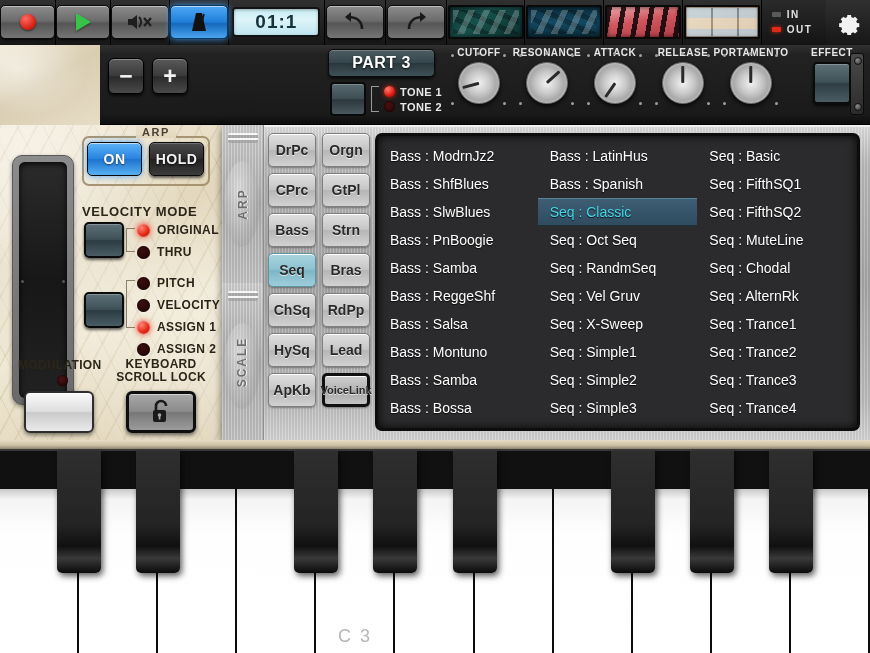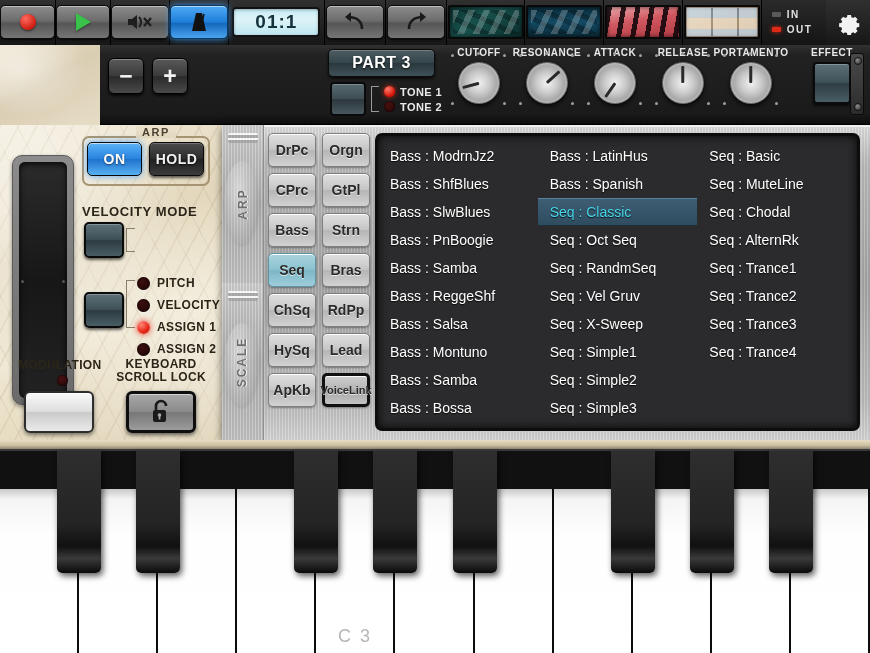--- a/index.html
+++ b/index.html
@@ -563,20 +563,30 @@
   </div>
 
   <div class="arp-group"></div>
   <div class="arp-title">ARP</div>
   <div class="arp-btn arp-on">ON</div>
   <div class="arp-btn arp-hold">HOLD</div>
 
   <div class="vm-title">VELOCITY MODE</div>
   <div class="mode-sw" style="left:84px;top:222px"></div>
   <div class="brace" style="left:126px;top:228px;width:9px;height:24px"></div>
+  <div class="led-list" id="velmodes" style="left:137px;top:219px">
+      <div class="led-item">
+        <div class="led on"></div>
+        <div class="led-lab">ORIGINAL</div>
+      </div>
+      <div class="led-item">
+        <div class="led"></div>
+        <div class="led-lab">THRU</div>
+      </div>
+    </div>
 
   <div class="mode-sw" style="left:84px;top:292px"></div>
   <div class="brace" style="left:126px;top:280px;width:9px;height:48px"></div>
   <div class="led-list" id="assignmodes" style="left:137px;top:272px">
       <div class="led-item">
         <div class="led"></div>
         <div class="led-lab">PITCH</div>
       </div>
       <div class="led-item">
         <div class="led"></div>
@@ -684,20 +694,22 @@
         <div class="litem">Seq : Oct Seq</div>
         <div class="litem">Seq : RandmSeq</div>
         <div class="litem">Seq : Vel Gruv</div>
         <div class="litem">Seq : X-Sweep</div>
         <div class="litem">Seq : Simple1</div>
         <div class="litem">Seq : Simple2</div>
         <div class="litem">Seq : Simple3</div>
       </div>
       <div class="lcol">
         <div class="litem">Seq : Basic</div>
+        <div class="litem">Seq : FifthSQ1</div>
+        <div class="litem">Seq : FifthSQ2</div>
         <div class="litem">Seq : MuteLine</div>
         <div class="litem">Seq : Chodal</div>
         <div class="litem">Seq : AlternRk</div>
         <div class="litem">Seq : Trance1</div>
         <div class="litem">Seq : Trance2</div>
         <div class="litem">Seq : Trance3</div>
         <div class="litem">Seq : Trance4</div>
       </div>
     </div>
 

